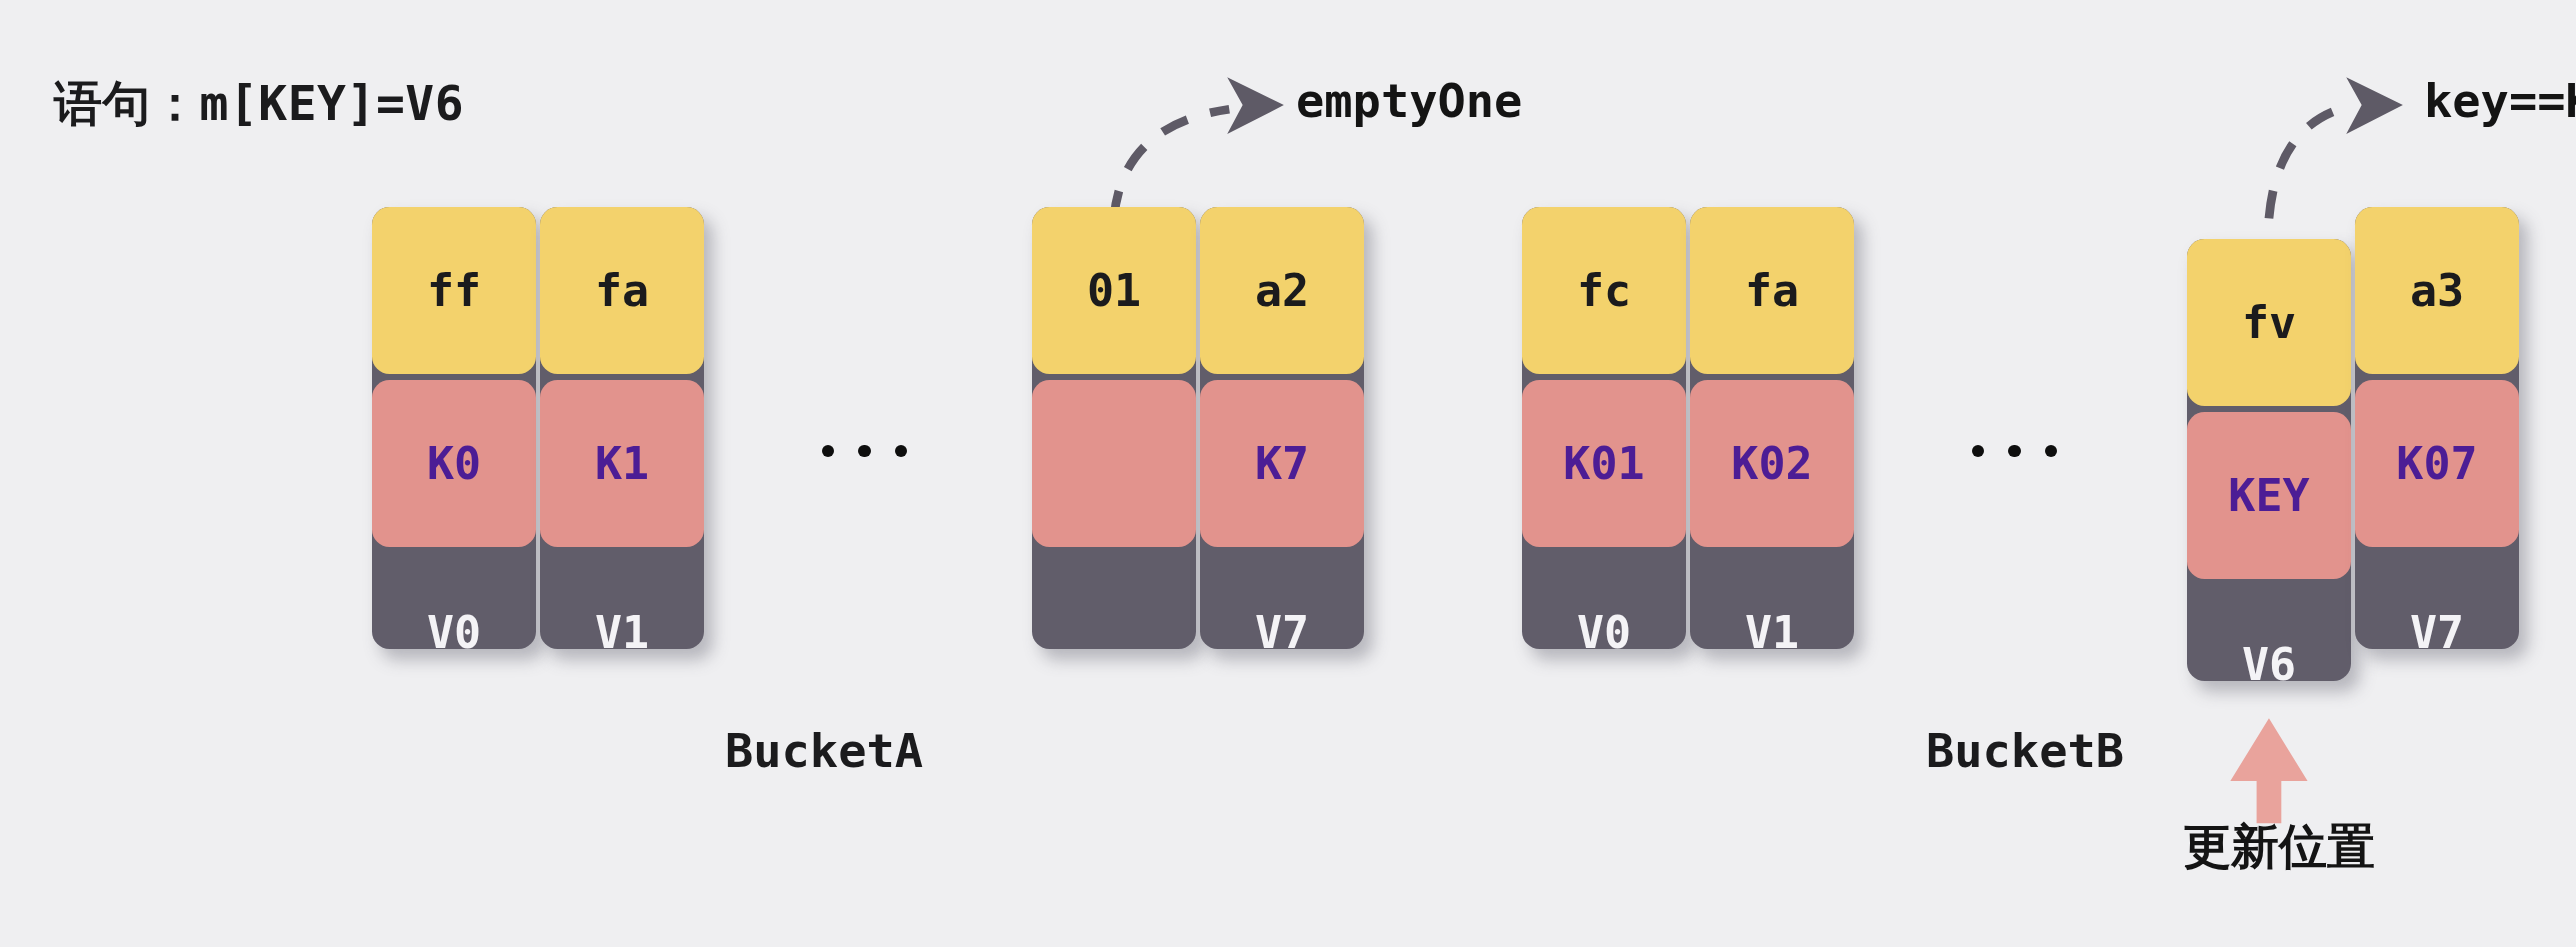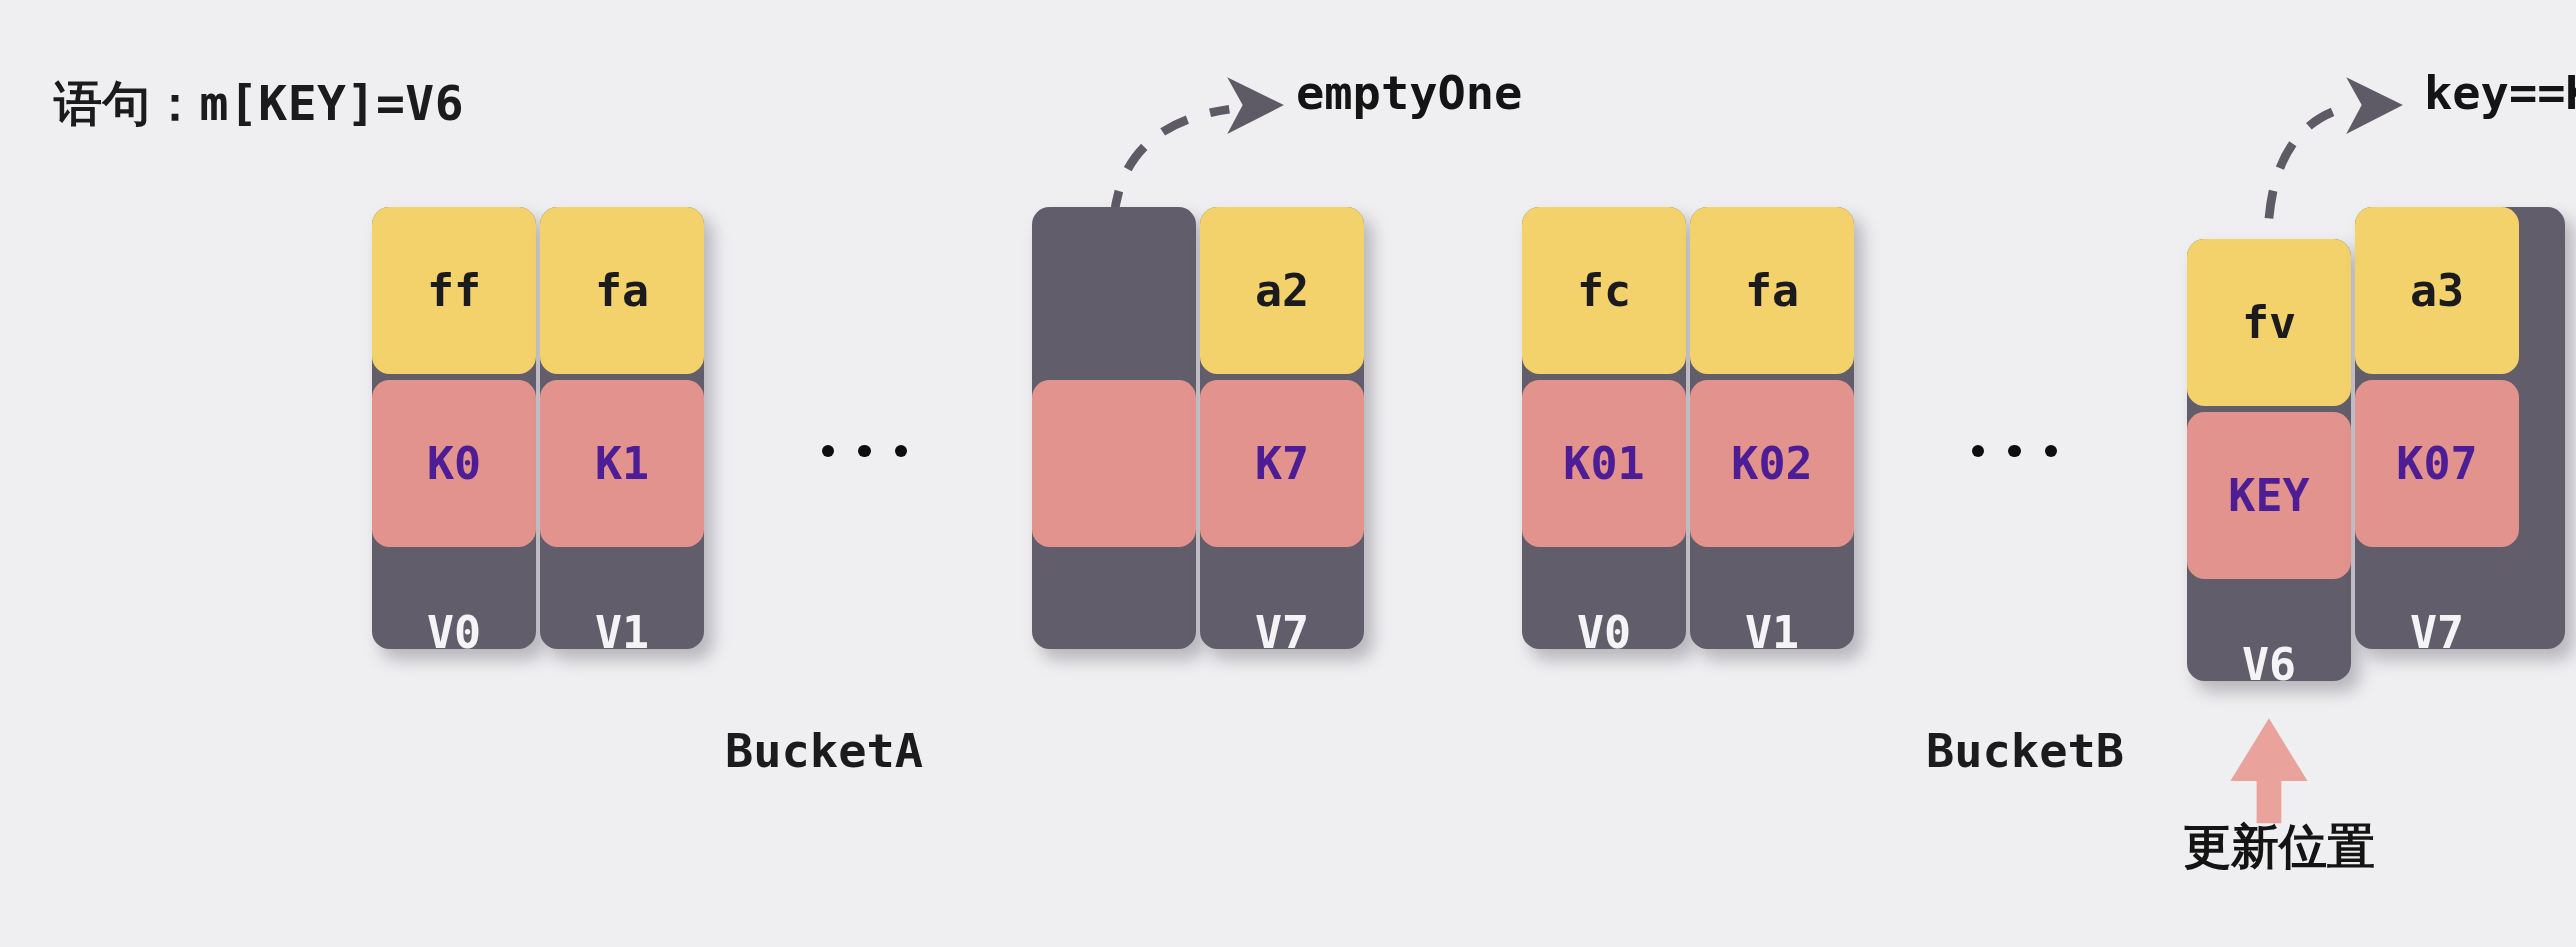--- a/index.html
+++ b/index.html
@@ -42,21 +42,21 @@
     font-size:45px;font-weight:600;color:#F4F3F6;
   }
 
   .bucket-label{
     top:723px;
     font-size:47px;font-weight:600;color:#1B1B1D;
     transform:translateX(-50%);white-space:nowrap;
   }
 
   .note{
-    top:65px;
+    top:73px;
     font-size:47px;font-weight:600;color:#141414;
     white-space:nowrap;
   }
 
   .dots{display:flex;gap:24px;top:445px;}
   .dot{width:12.4px;height:12.4px;border-radius:50%;background:#0E0E0E;}
 
   .update-label{
     top:815px;left:2279px;transform:translateX(-50%);
     font-size:48px;font-weight:600;color:#141414;white-space:nowrap;
@@ -93,20 +93,21 @@
     <div class="vwrap">V1</div>
   </div>
 
   <div class="abs dots" style="left:822px;">
     <div class="dot"></div>
     <div class="dot"></div>
     <div class="dot"></div>
   </div>
 
   <div class="col" style="left:1032px;">
+    <div class="cell hash">01</div>
     <div class="cell key"></div>
     <div class="vwrap"></div>
   </div>
   <div class="col" style="left:1200px;">
     <div class="cell hash">a2</div>
     <div class="cell key">K7</div>
     <div class="vwrap">V7</div>
   </div>
 
   <div class="col" style="left:1522px;">
@@ -124,21 +125,21 @@
     <div class="dot"></div>
     <div class="dot"></div>
     <div class="dot"></div>
   </div>
 
   <div class="col" style="left:2187px;margin-top:32px;">
     <div class="cell hash">fv</div>
     <div class="cell key">KEY</div>
     <div class="vwrap">V6</div>
   </div>
-  <div class="col" style="left:2355px;padding-left:46px;">
+  <div class="col" style="left:2355px;">
     <div class="cell hash">a3</div>
     <div class="cell key">K07</div>
     <div class="vwrap">V7</div>
   </div>
 
   <div class="abs bucket-label mono" style="left:824px;text-align:right;">BucketA</div>
   <div class="abs bucket-label mono" style="left:2025px;">BucketB</div>
 
   <div class="abs update-label cjk">更新位置</div>
 

